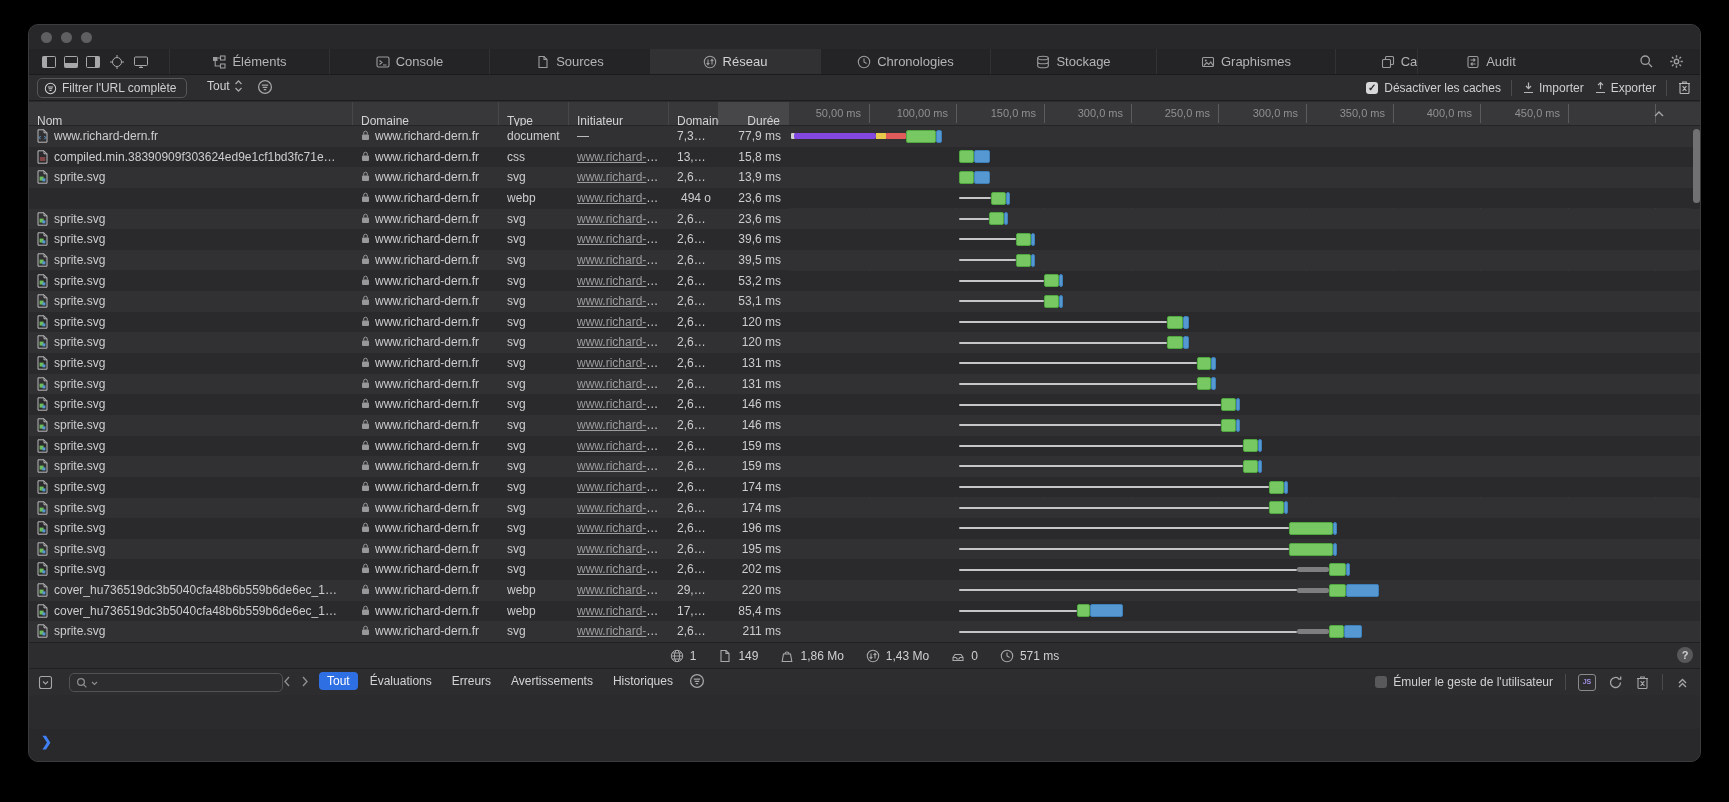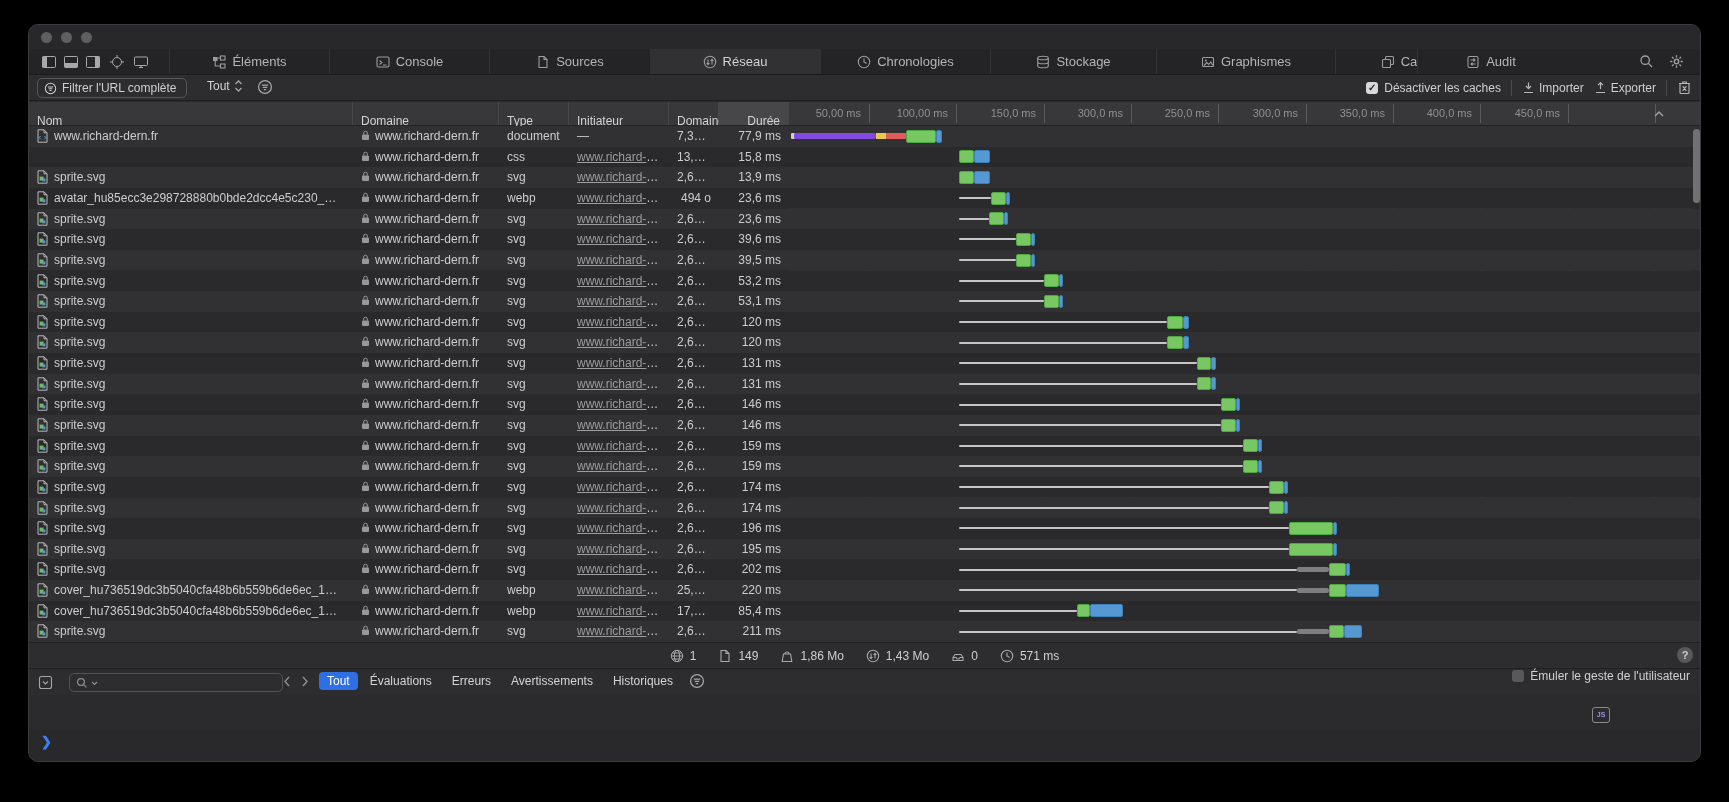--- a/index.html
+++ b/index.html
@@ -76,21 +76,21 @@
   #constoolbar{position:absolute;left:0;top:643px;width:100%;height:27px;background:#2d2d2f;border-top:1px solid #202022;
     box-sizing:border-box;color:#d0d0d2;font-size:12px;}
   #cons-toggle{position:absolute;left:9px;top:6px;width:15px;height:15px;color:#a6a6a8;}
   #cons-search{position:absolute;left:40px;top:4px;width:200px;height:17px;border:1px solid #525254;border-radius:5px;
     display:flex;align-items:center;gap:3px;padding:0 6px;color:#8e8e90;}
   .navchev{position:absolute;top:5px;width:12px;height:15px;color:#8e8e90;}
   #cons-scopes{position:absolute;left:290px;top:3px;display:flex;align-items:center;gap:4px;}
   .scope{padding:2px 8px;border-radius:4px;color:#d4d4d6;}
   .scope.active{background:#2f6fe4;color:#fff;}
   #scope-filter{width:16px;height:16px;color:#a6a6a8;margin-left:4px;}
-  #cons-right{position:absolute;right:10px;top:0;height:26px;display:flex;align-items:center;gap:12px;flex-direction:column;}
+  #cons-right{position:absolute;right:10px;top:0;height:26px;display:flex;align-items:center;gap:12px;}
   .chk-off{width:12px;height:12px;border-radius:3px;background:#59595b;display:inline-block;}
   .cic{width:15px;height:15px;display:inline-block;color:#a6a6a8;}
   #js-badge{width:16px;height:15px;border:1px solid #8a8a8c;border-radius:3px;font-size:7px;color:#9f8fe0;
     text-align:center;line-height:14px;font-weight:bold;}
   
   #consmsg{position:absolute;left:0;top:670px;width:100%;height:34px;background:#262628;border-bottom:1px solid #3a3a3c;
     box-sizing:border-box;color:#8e8e90;font-size:12px;text-align:center;line-height:30px;}
   #prompt{position:absolute;left:0;top:704px;width:100%;height:34px;background:#29292b;}
   #prompt-chev{position:absolute;left:12px;top:5px;color:#3f80f6;font-weight:bold;font-size:13px;}
   svg{display:block;width:100%;height:100%;}
@@ -356,20 +356,25 @@
     <div class="tlcell">
           <div class="seg sq" style="left:2px;width:4px"></div>
           <div class="seg purple" style="left:5px;width:82px"></div>
           <div class="seg yellow" style="left:87px;width:10px"></div>
           <div class="seg red" style="left:97px;width:20px"></div>
           <div class="seg green" style="left:117px;width:30px"></div>
           <div class="seg blue" style="left:147px;width:6px"></div>
         </div>
   </div>
       <div class="row even" style="top:20.6px">
+    <div class="cell" style="left:0;width:324px"><span class="ficon"><svg viewBox="0 0 11 14" fill="none" stroke="#b9b9bb" stroke-width="1">
+              <path d="M1 .8h6l3 3v9.4H1z"></path>
+              <path d="M7 .8v3h3"></path>
+              <path d="M2.8 8h5.4M2.8 10h5.4" stroke="#d96060"></path>
+            </svg></span>compiled.min.38390909f303624ed9e1cf1bd3fc71e…</div>
     <div class="cell" style="left:324px;width:146px"><span class="lockic"><svg viewBox="0 0 9 11" fill="none" stroke="currentColor" stroke-width="1">
               <rect x="1" y="4.5" width="7" height="5.5" rx="1" fill="currentColor" stroke="none"></rect>
               <path d="M2.7 4.5V3a1.8 1.8 0 0 1 3.6 0v1.5"></path>
             </svg></span>www.richard-dern.fr</div>
     <div class="cell" style="left:470px;width:70px">css</div>
     <div class="cell" style="left:540px;width:100px"><span class="init-link">www.richard-d…</span></div>
     <div class="cell right" style="left:640px;width:50px">13,68…</div>
     <div class="cell right" style="left:690px;width:70px">15,8 ms</div>
     <div class="tlcell">
           <div class="seg green" style="left:170px;width:15px"></div>
@@ -390,26 +395,20 @@
     <div class="cell" style="left:470px;width:70px">svg</div>
     <div class="cell" style="left:540px;width:100px"><span class="init-link">www.richard-d…</span></div>
     <div class="cell right" style="left:640px;width:50px">2,66 …</div>
     <div class="cell right" style="left:690px;width:70px">13,9 ms</div>
     <div class="tlcell">
           <div class="seg green" style="left:170px;width:15px"></div>
           <div class="seg blue" style="left:185px;width:16px"></div>
         </div>
   </div>
       <div class="row even" style="top:61.9px">
-    <div class="cell" style="left:0;width:324px"><span class="ficon"><svg viewBox="0 0 11 14" fill="none" stroke="#b9b9bb" stroke-width="1">
-              <path d="M1 .8h6l3 3v9.4H1z"></path>
-              <path d="M7 .8v3h3"></path>
-              <rect x="2.6" y="6.6" width="4" height="4" fill="#6cbf5a" stroke="none"></rect>
-              <rect x="5.4" y="8.4" width="3" height="3" fill="#5699d2" stroke="none"></rect>
-            </svg></span>avatar_hu85ecc3e298728880b0bde2dcc4e5c230_…</div>
     <div class="cell" style="left:324px;width:146px"><span class="lockic"><svg viewBox="0 0 9 11" fill="none" stroke="currentColor" stroke-width="1">
               <rect x="1" y="4.5" width="7" height="5.5" rx="1" fill="currentColor" stroke="none"></rect>
               <path d="M2.7 4.5V3a1.8 1.8 0 0 1 3.6 0v1.5"></path>
             </svg></span>www.richard-dern.fr</div>
     <div class="cell" style="left:470px;width:70px">webp</div>
     <div class="cell" style="left:540px;width:100px"><span class="init-link">www.richard-d…</span></div>
     <div class="cell right" style="left:640px;width:50px">494 o</div>
     <div class="cell right" style="left:690px;width:70px">23,6 ms</div>
     <div class="tlcell">
           <div class="seg line" style="left:170px;width:32px"></div>
@@ -802,21 +801,21 @@
               <path d="M7 .8v3h3"></path>
               <rect x="2.6" y="6.6" width="4" height="4" fill="#6cbf5a" stroke="none"></rect>
               <rect x="5.4" y="8.4" width="3" height="3" fill="#5699d2" stroke="none"></rect>
             </svg></span>cover_hu736519dc3b5040cfa48b6b559b6de6ec_1…</div>
     <div class="cell" style="left:324px;width:146px"><span class="lockic"><svg viewBox="0 0 9 11" fill="none" stroke="currentColor" stroke-width="1">
               <rect x="1" y="4.5" width="7" height="5.5" rx="1" fill="currentColor" stroke="none"></rect>
               <path d="M2.7 4.5V3a1.8 1.8 0 0 1 3.6 0v1.5"></path>
             </svg></span>www.richard-dern.fr</div>
     <div class="cell" style="left:470px;width:70px">webp</div>
     <div class="cell" style="left:540px;width:100px"><span class="init-link">www.richard-d…</span></div>
-    <div class="cell right" style="left:640px;width:50px">25,29…</div>
+    <div class="cell right" style="left:640px;width:50px">29,47…</div>
     <div class="cell right" style="left:690px;width:70px">220 ms</div>
     <div class="tlcell">
           <div class="seg line" style="left:170px;width:338px"></div>
           <div class="seg dark" style="left:508px;width:32px"></div>
           <div class="seg green" style="left:540px;width:17px"></div>
           <div class="seg blue" style="left:557px;width:33px"></div>
         </div>
   </div>
       <div class="row even" style="top:474.7px">
     <div class="cell" style="left:0;width:324px"><span class="ficon"><svg viewBox="0 0 11 14" fill="none" stroke="#b9b9bb" stroke-width="1">

